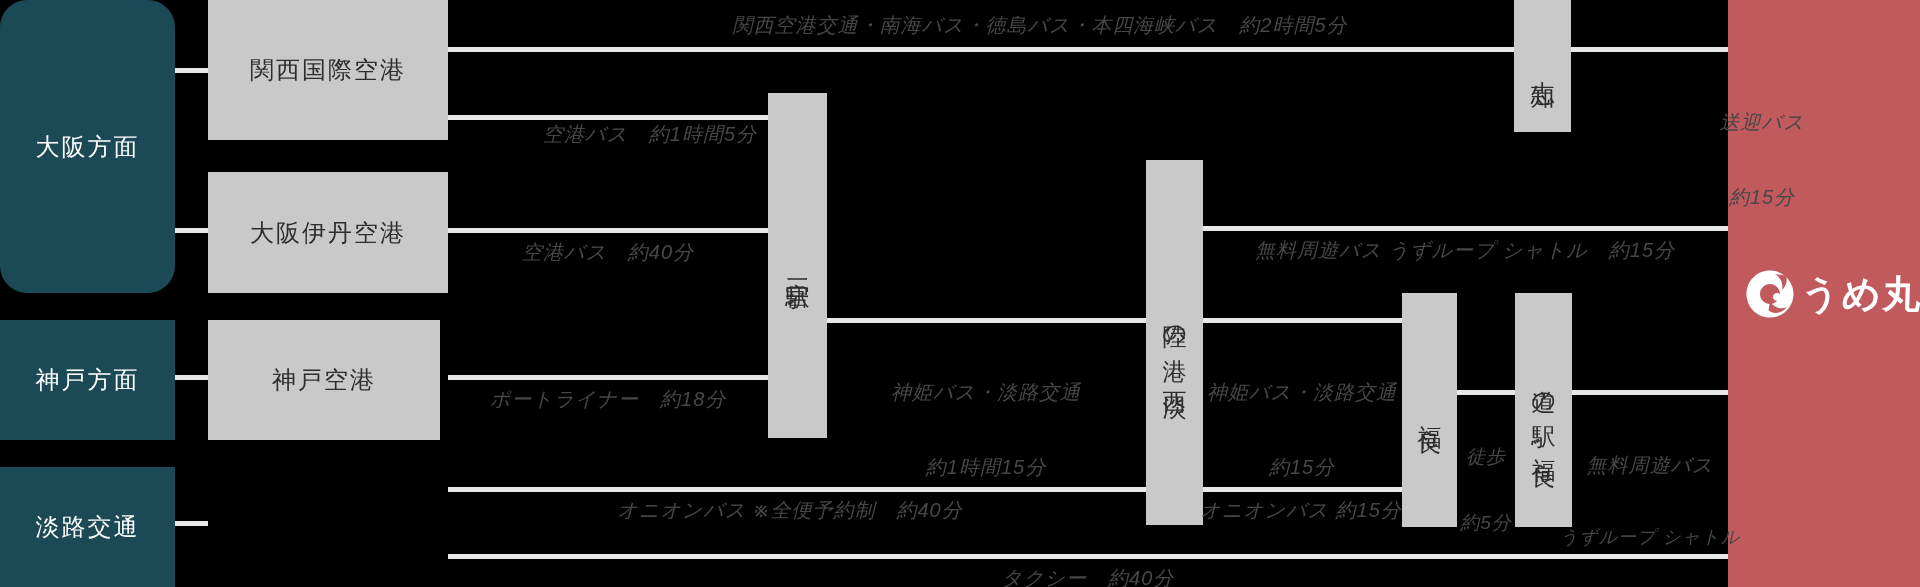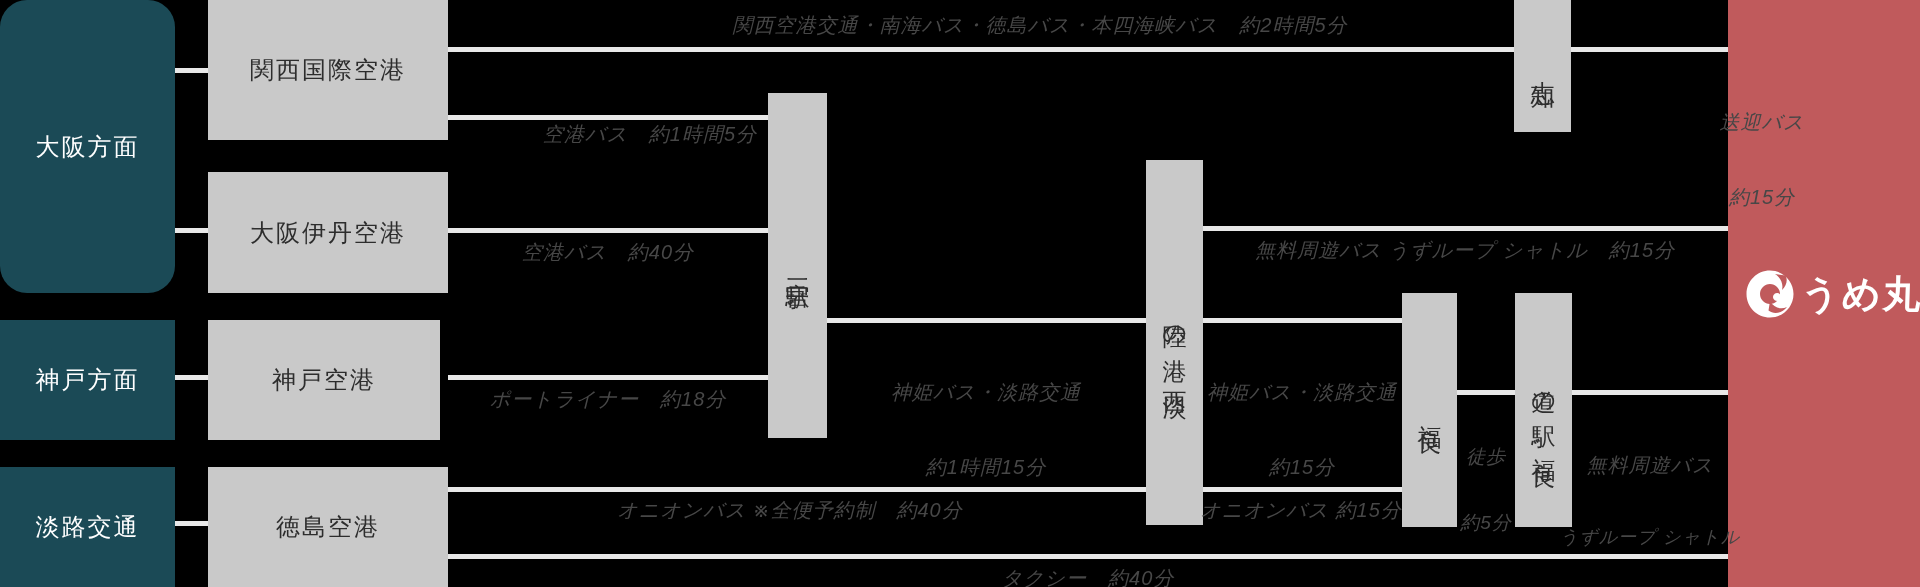--- a/index.html
+++ b/index.html
@@ -81,23 +81,20 @@
 
   <div class="sbox" style="left:208px;top:0;width:240px;height:140px;">
     <span>関西国際空港</span>
   </div>
   <div class="sbox" style="left:208px;top:172px;width:240px;height:121px;">
     <span>大阪伊丹空港</span>
   </div>
   <div class="sbox" style="left:208px;top:320px;width:232px;height:120px;">
     <span>神戸空港</span>
   </div>
-  <div class="sbox" style="left:208px;top:467px;width:240px;height:120px;">
-    <span>徳島空港</span>
-  </div>
 
   <div class="sbox vbox" style="left:768px;top:93px;width:59px;height:345px;">
     <span>三宮駅</span>
   </div>
   <div class="sbox vbox" style="left:1146px;top:160px;width:57px;height:365px;">
     <span>陸の港　西淡</span>
   </div>
   <div class="sbox vbox" style="left:1402px;top:293px;width:55px;height:234px;">
     <span>福良</span>
   </div>

